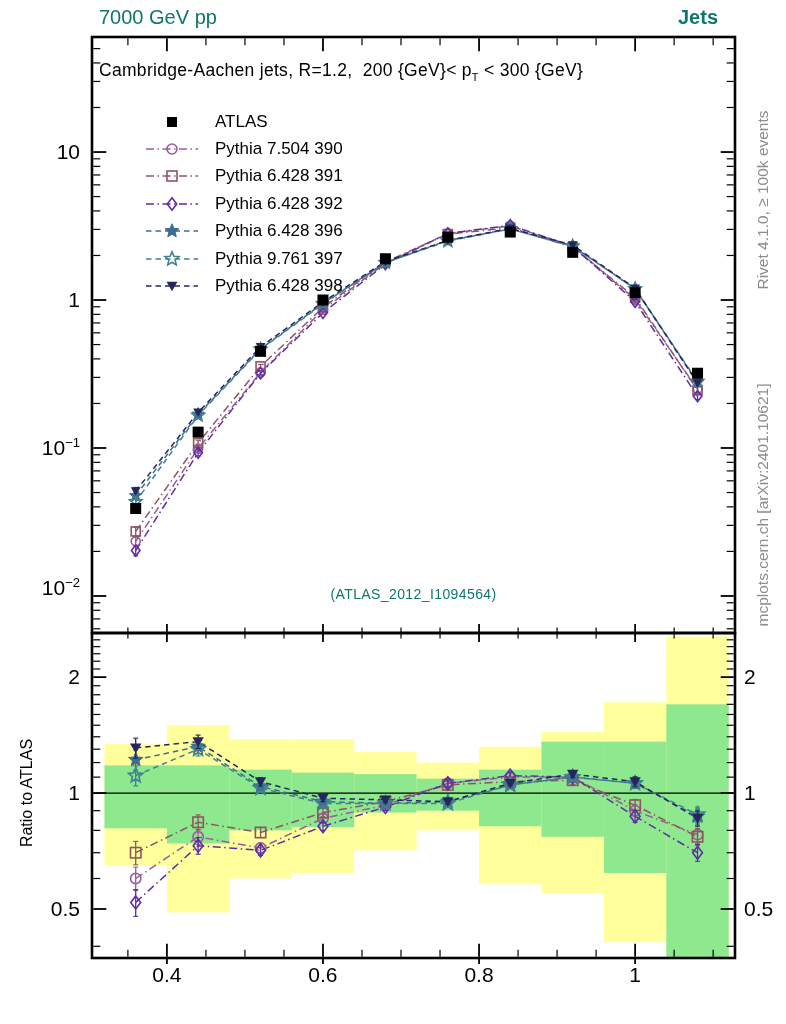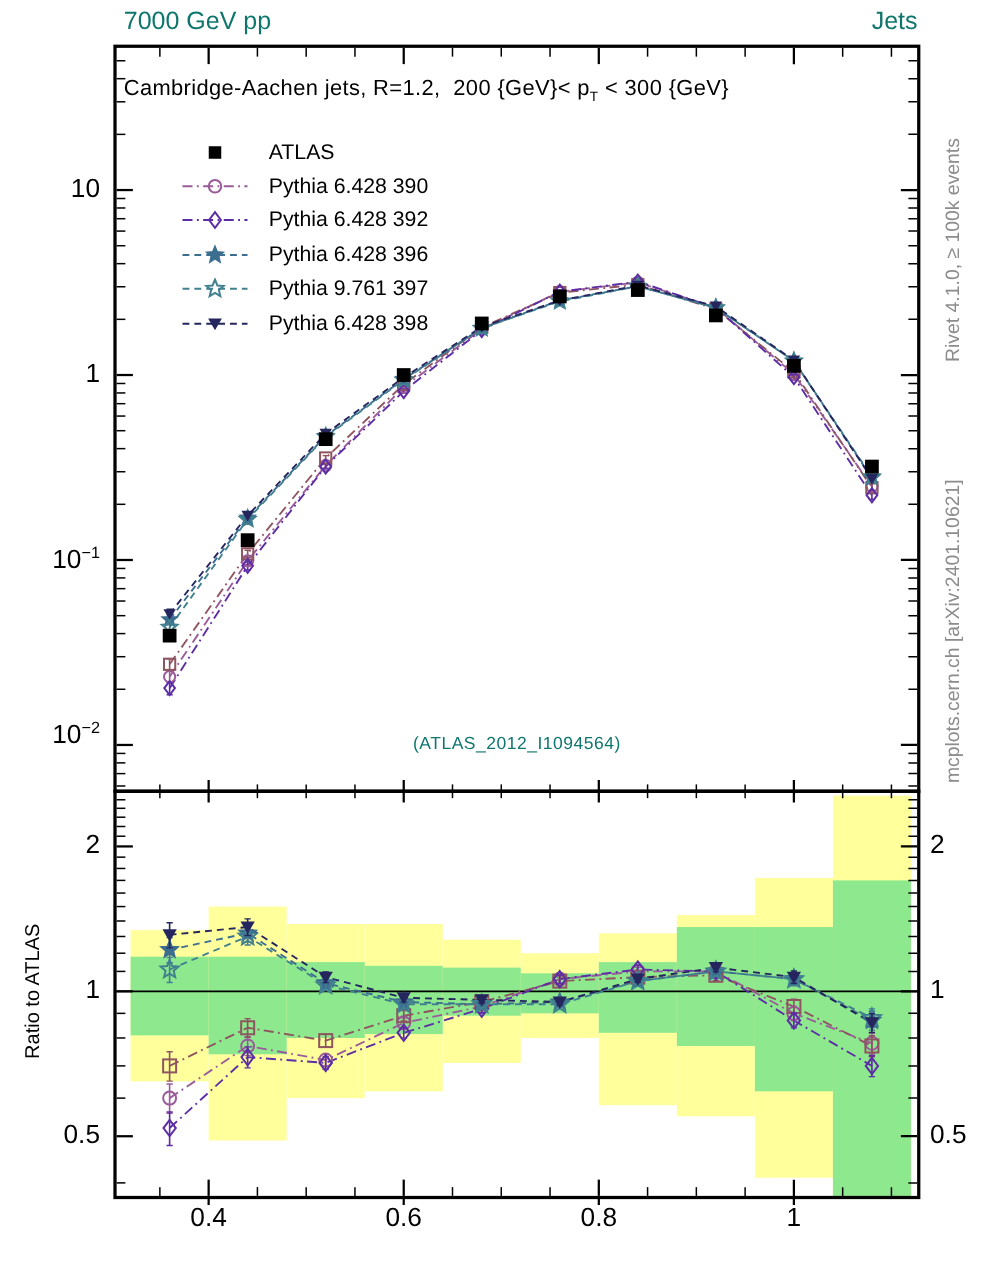--- a/index.html
+++ b/index.html
@@ -1,21 +1,21 @@
 <!DOCTYPE html>
 <html><head>
 <meta charset="utf-8">
 <style>
   html,body{margin:0;padding:0;background:#fff;}
   .page{position:relative;width:786px;height:1024px;background:#ffffff;overflow:hidden;
         font-family:"Liberation Sans", sans-serif;color:#000;}
   #plot-svg{position:absolute;left:0;top:0;}
   .hdr{position:absolute;top:6px;font-size:20px;color:#0f766e;white-space:nowrap;}
   .hdr-left{left:99px;}
-  .hdr-right{right:52px;text-align:right;}
+  .hdr-right{right:68px;text-align:right;font-weight:bold;}
   .title{position:absolute;left:99px;top:60px;font-size:17.5px;white-space:pre;letter-spacing:0.3px;}
   .title sub{font-size:0.62em;}
   .watermark{position:absolute;left:92px;top:586px;width:643px;text-align:center;
              font-size:14px;color:#0f766e;letter-spacing:0.4px;}
   .ylabel-ratio{position:absolute;left:27px;top:793px;transform:translate(-50%,-50%) rotate(-90deg);
                 font-size:16px;white-space:nowrap;}
   .note{position:absolute;color:#8c8c8c;font-size:15.5px;white-space:nowrap;}
   .note-top{left:763px;top:200px;transform:translate(-50%,-50%) rotate(-90deg);}
   .note-bottom{left:763px;top:505px;transform:translate(-50%,-50%) rotate(-90deg);}
   #legend{position:absolute;left:145px;top:108px;}
@@ -799,21 +799,30 @@
         </svg>
         <span class="llabel">ATLAS</span>
       </div>
       <div class="lrow">
         <svg width="54" height="18" class="lmark">
           <g>
             <line x1="1" y1="9" x2="53" y2="9" stroke="#9a5b9a" stroke-width="1.5" stroke-dasharray="8 3.5 1.5 3.5"></line>
             <circle cx="27" cy="9" r="5" fill="none" stroke="#9a5b9a" stroke-width="1.6"></circle>
           </g>
         </svg>
-        <span class="llabel">Pythia 6.428 390</span>
+        <span class="llabel">Pythia 7.504 390</span>
+      </div>
+      <div class="lrow">
+        <svg width="54" height="18" class="lmark">
+          <g>
+            <line x1="1" y1="9" x2="53" y2="9" stroke="#8e5560" stroke-width="1.5" stroke-dasharray="8 3.5 1.5 3.5"></line>
+            <rect x="22" y="4" width="10" height="10" fill="none" stroke="#8e5560" stroke-width="1.6"></rect>
+          </g>
+        </svg>
+        <span class="llabel">Pythia 6.428 391</span>
       </div>
       <div class="lrow">
         <svg width="54" height="18" class="lmark">
           <g>
             <line x1="1" y1="9" x2="53" y2="9" stroke="#5d2da5" stroke-width="1.5" stroke-dasharray="8 3.5 1.5 3.5"></line>
             <polygon points="27,2.75 31.75,9 27,15.25 22.25,9" fill="none" stroke="#5d2da5" stroke-width="1.6"></polygon>
           </g>
         </svg>
         <span class="llabel">Pythia 6.428 392</span>
       </div>

